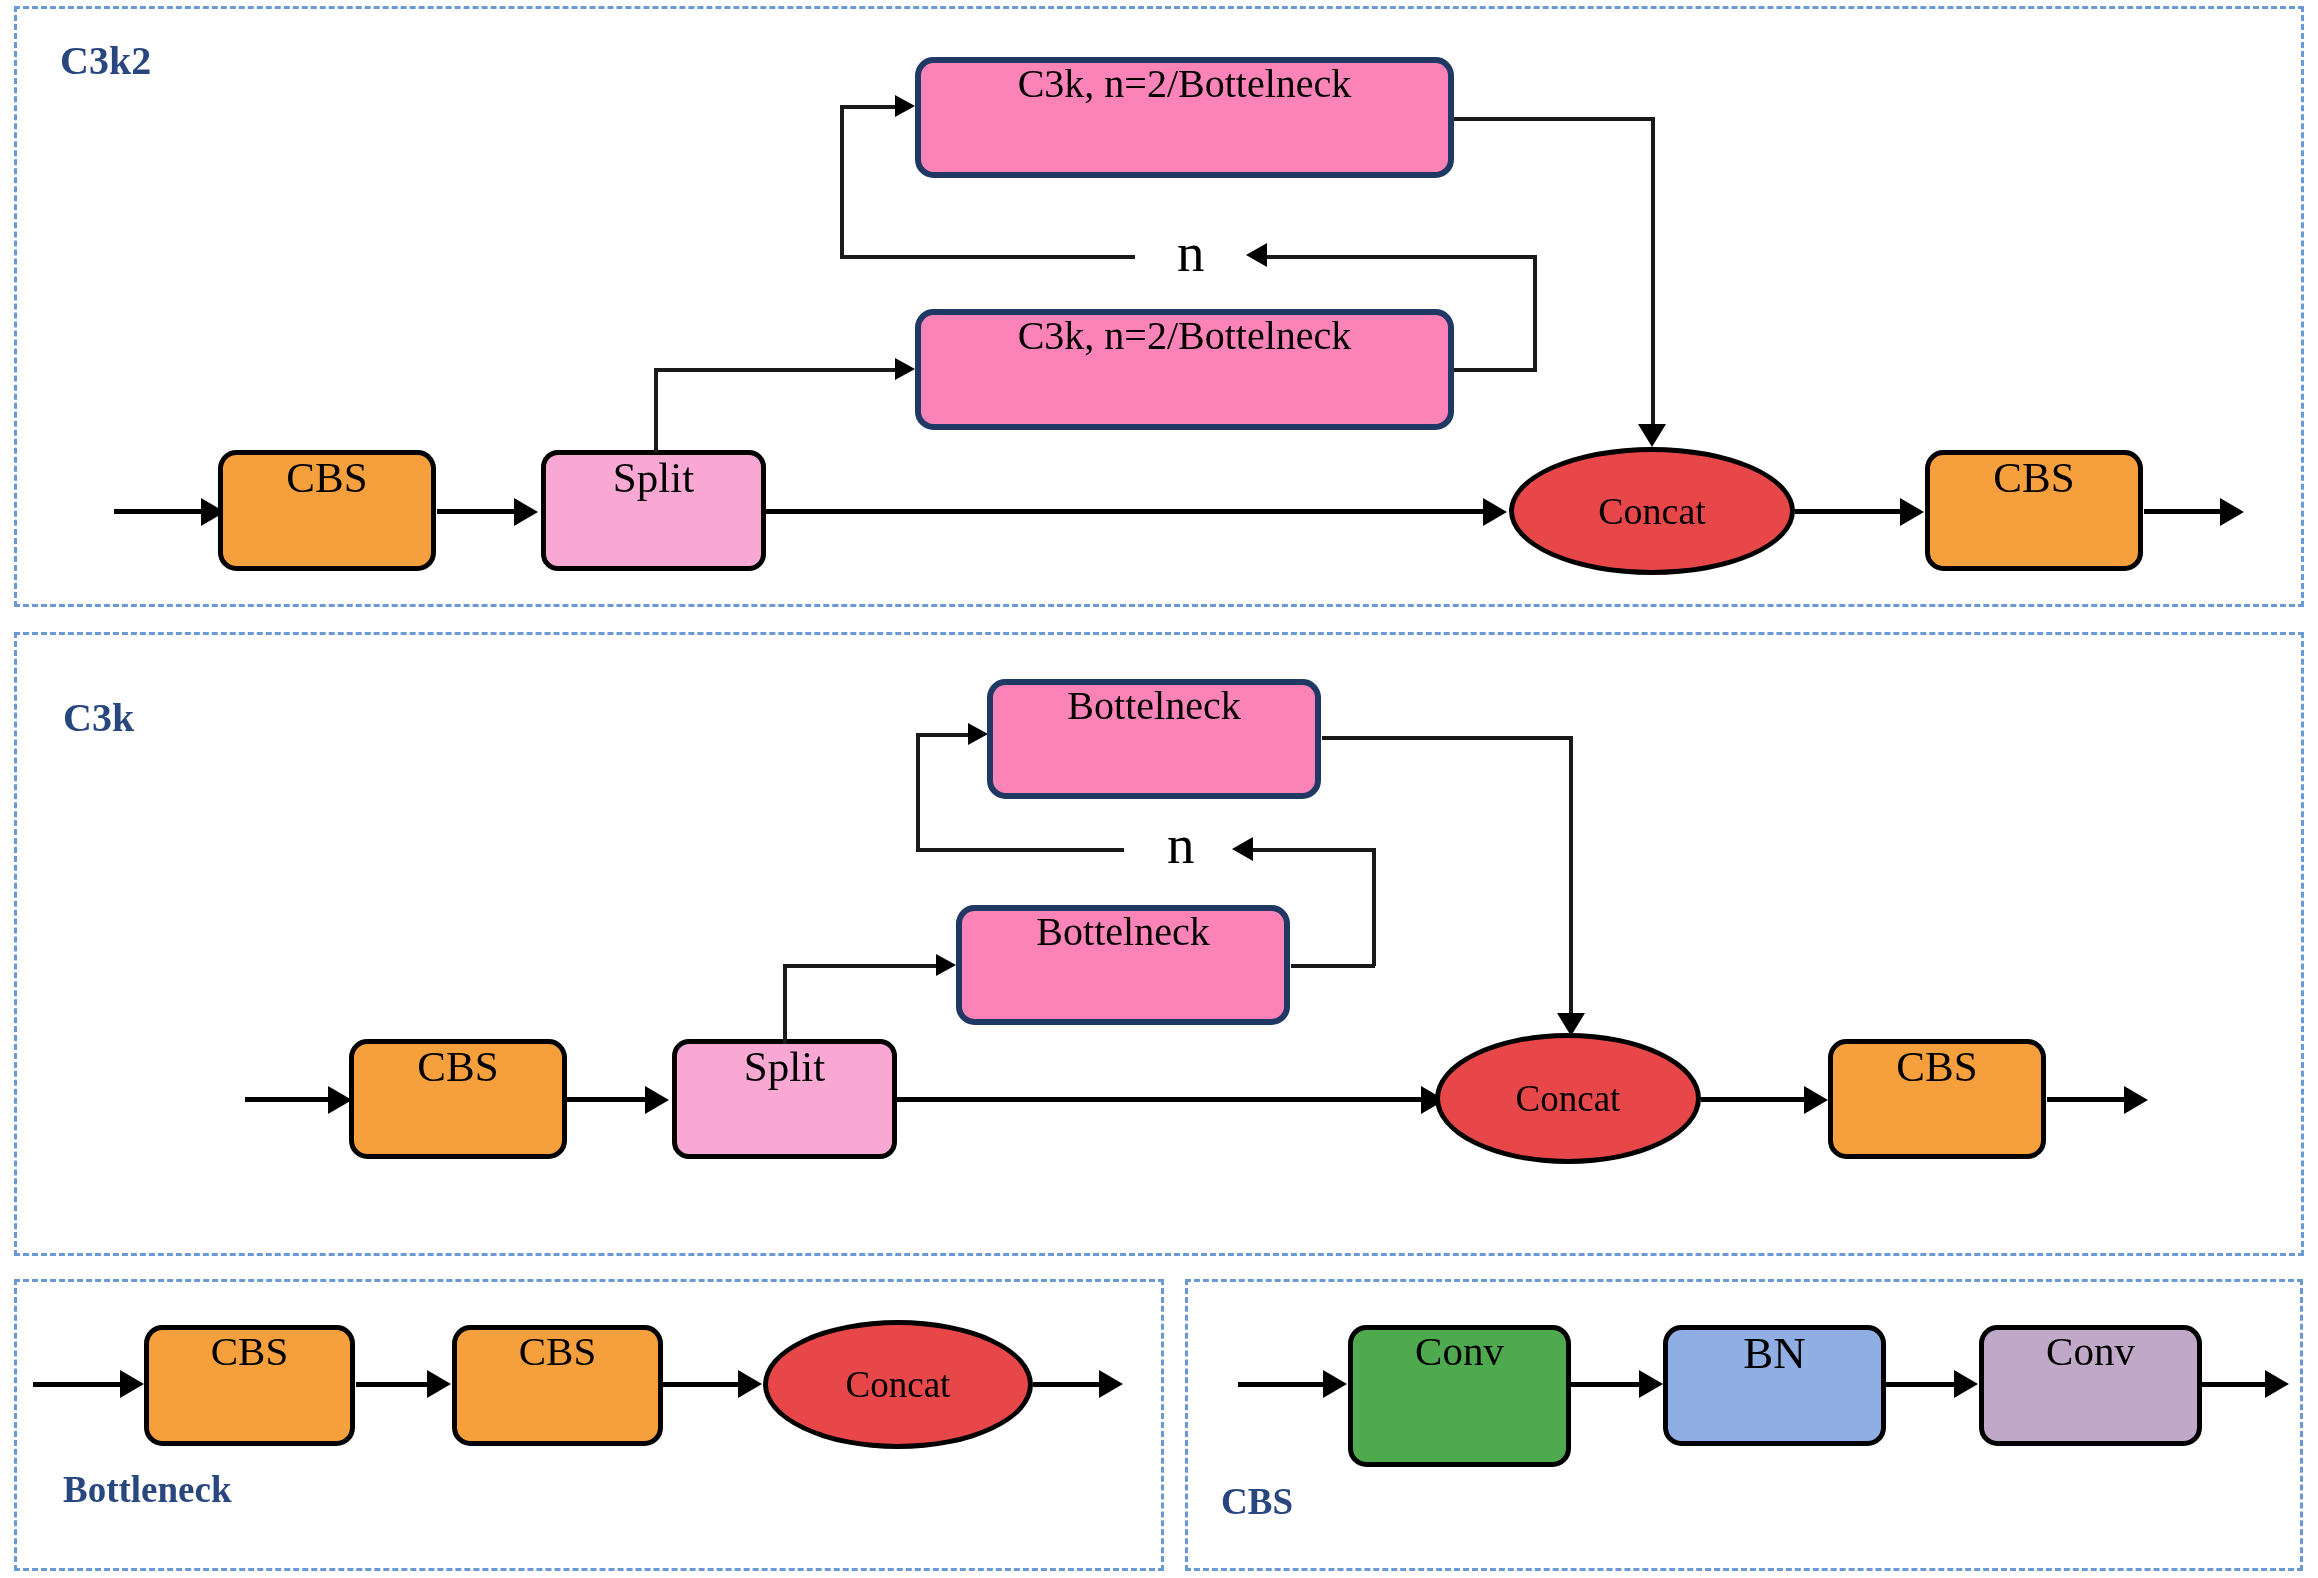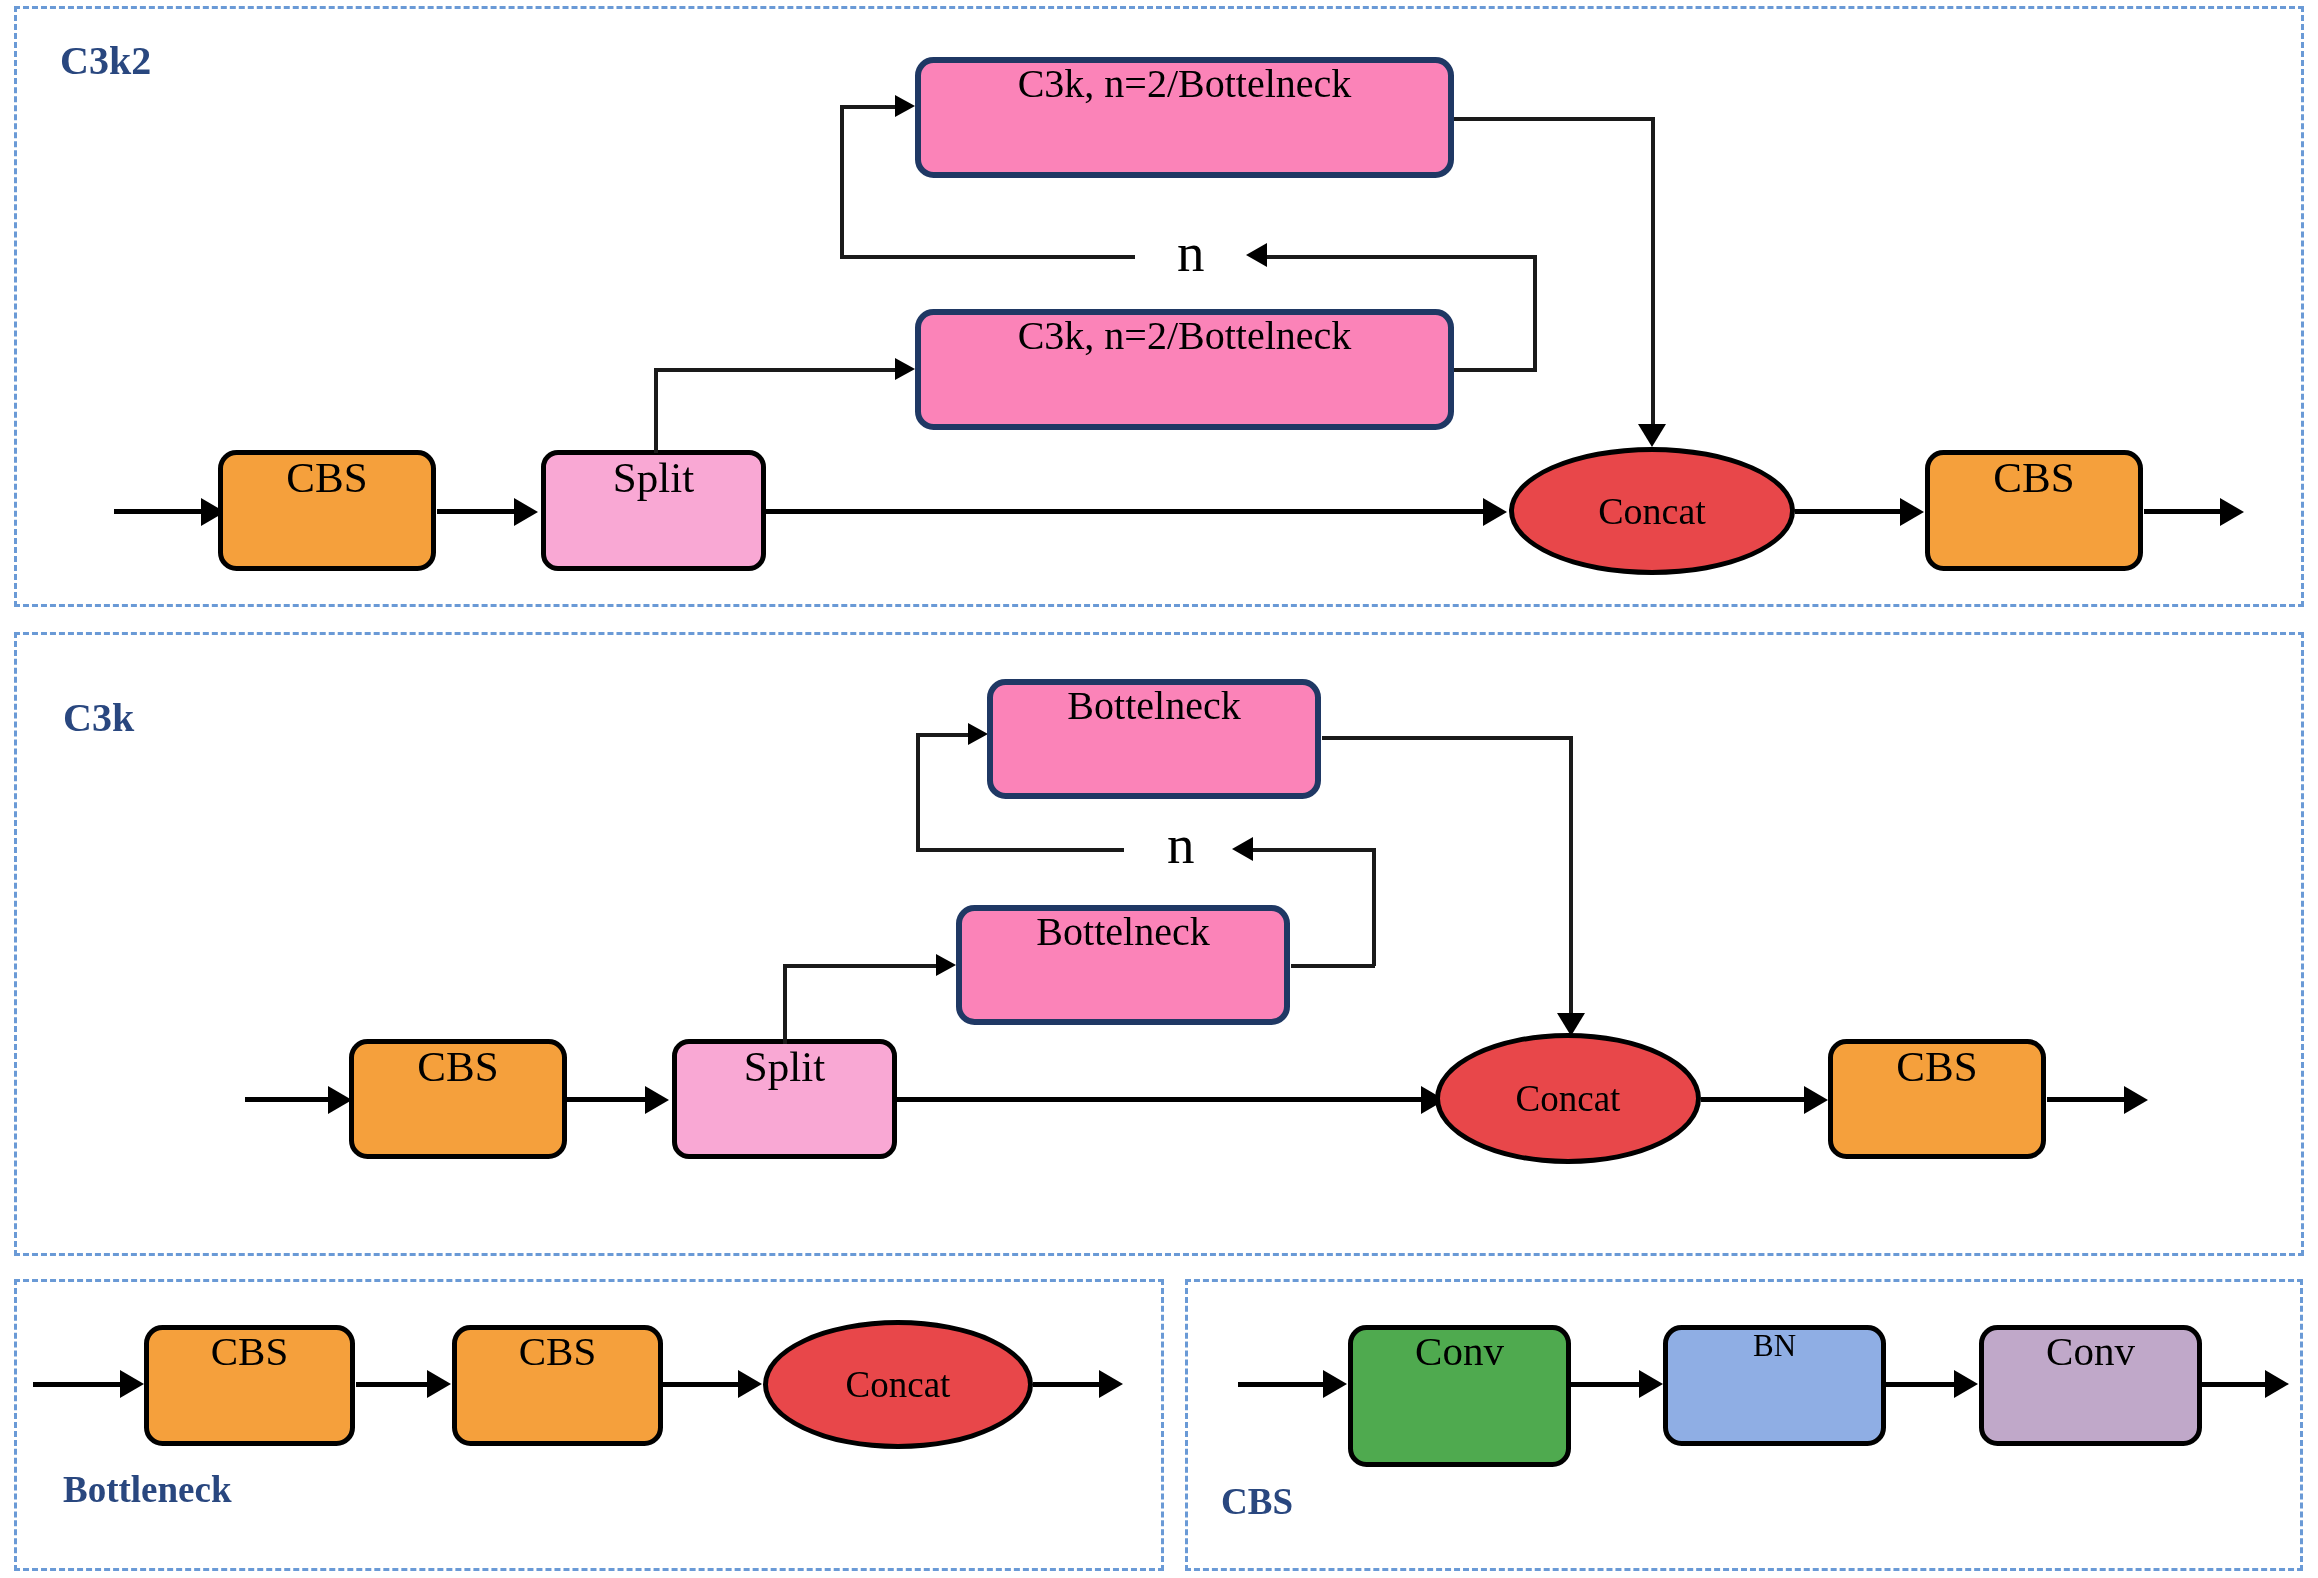--- a/index.html
+++ b/index.html
@@ -212,21 +212,21 @@
   <div class="hline" style="left:1238px;top:1382px;width:87px;"></div>
   <div class="arrow-r" style="left:1323px;top:1370px;"></div>
 
   <div class="node rbox blk-border n-conv" style="left:1348px;top:1325px;width:223px;height:142px;font-size:41px;">
     <span>Conv</span>
   </div>
 
   <div class="hline" style="left:1571px;top:1382px;width:70px;"></div>
   <div class="arrow-r" style="left:1639px;top:1370px;"></div>
 
-  <div class="node rbox blk-border n-bn" style="left:1663px;top:1325px;width:223px;height:121px;font-size:31px;">
+  <div class="node rbox blk-border n-bn" style="left:1663px;top:1325px;width:223px;height:121px;font-size:45px;">
     <span>BN</span>
   </div>
 
   <div class="hline" style="left:1886px;top:1382px;width:70px;"></div>
   <div class="arrow-r" style="left:1954px;top:1370px;"></div>
 
   <div class="node rbox blk-border n-silu" style="left:1979px;top:1325px;width:223px;height:121px;font-size:41px;">
     <span>Conv</span>
   </div>
 

